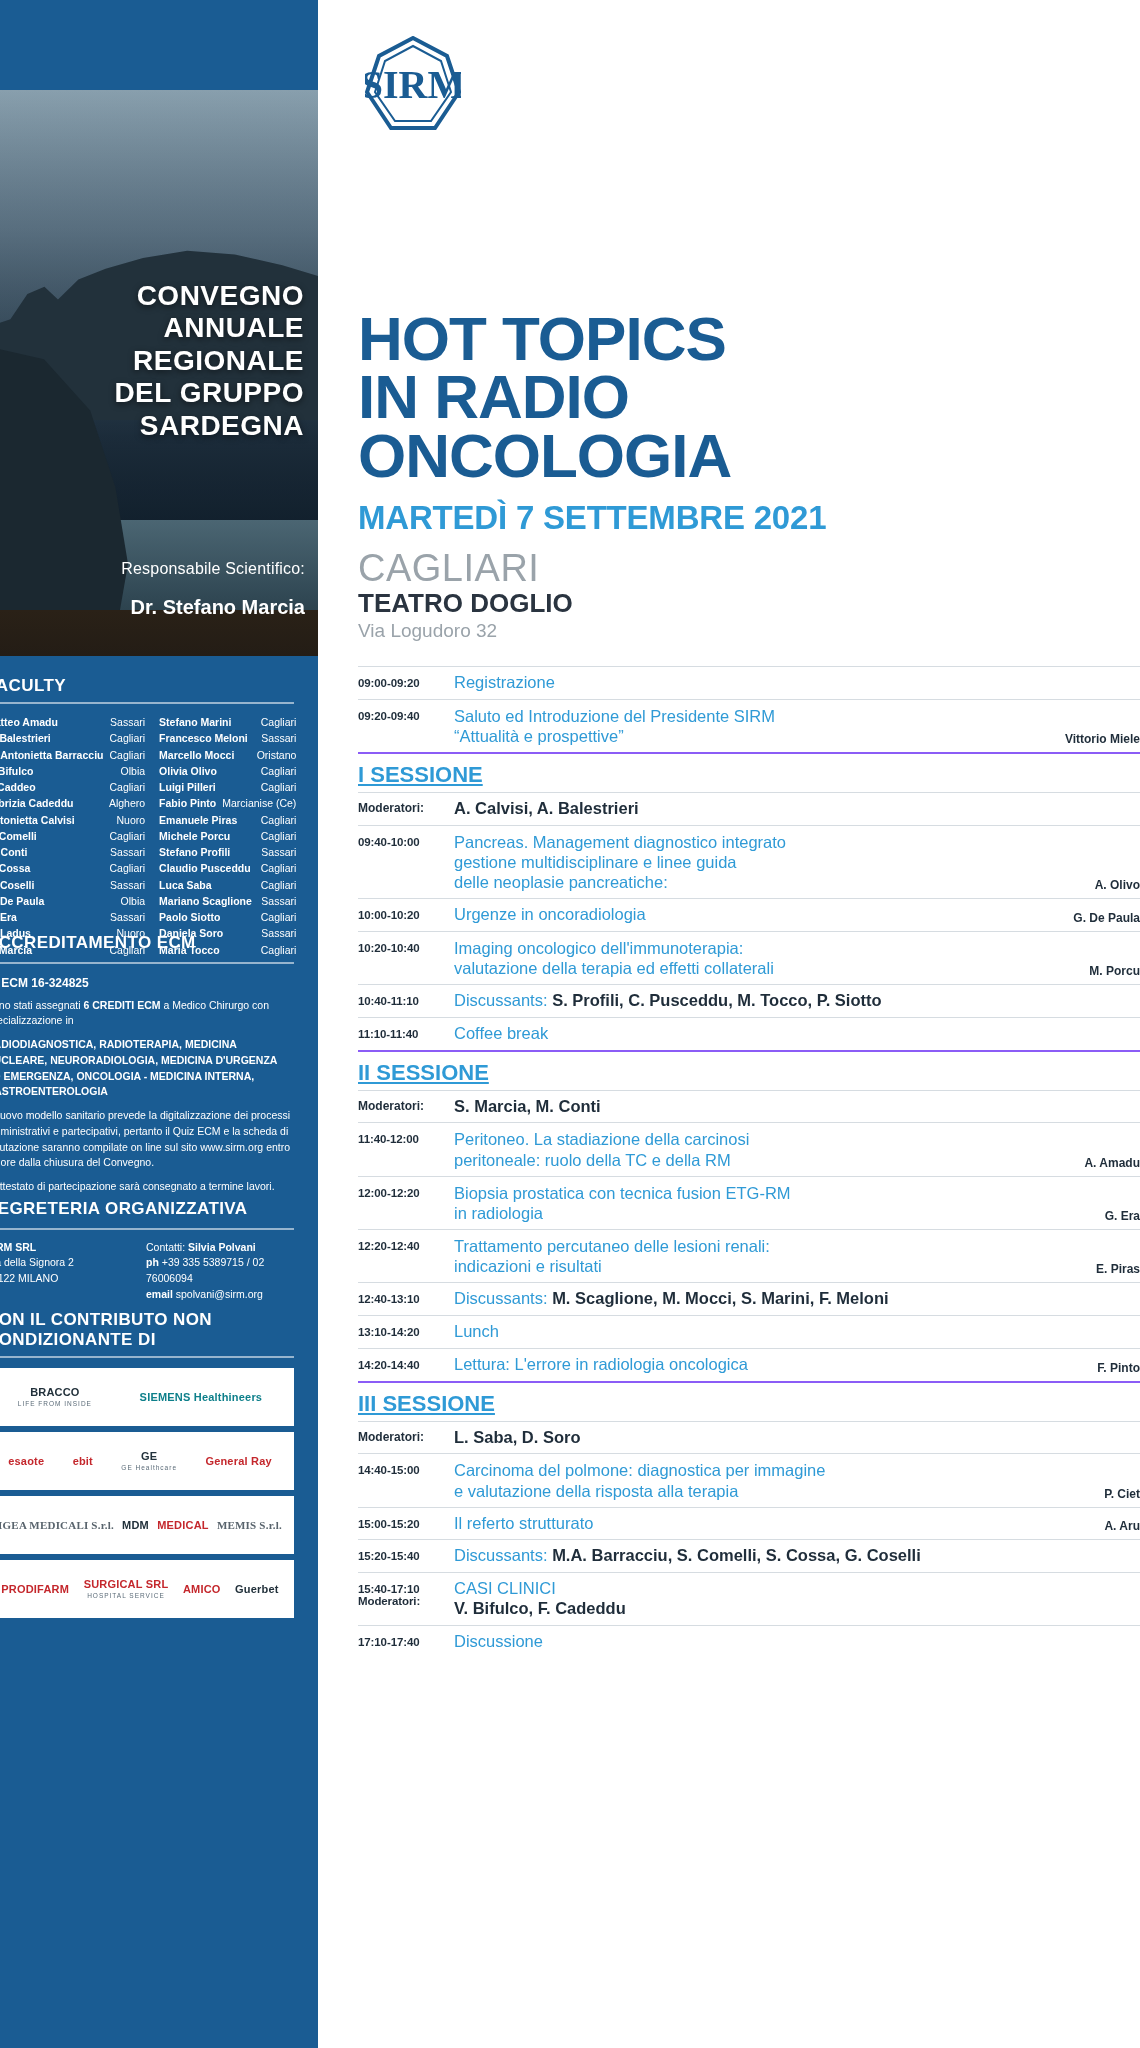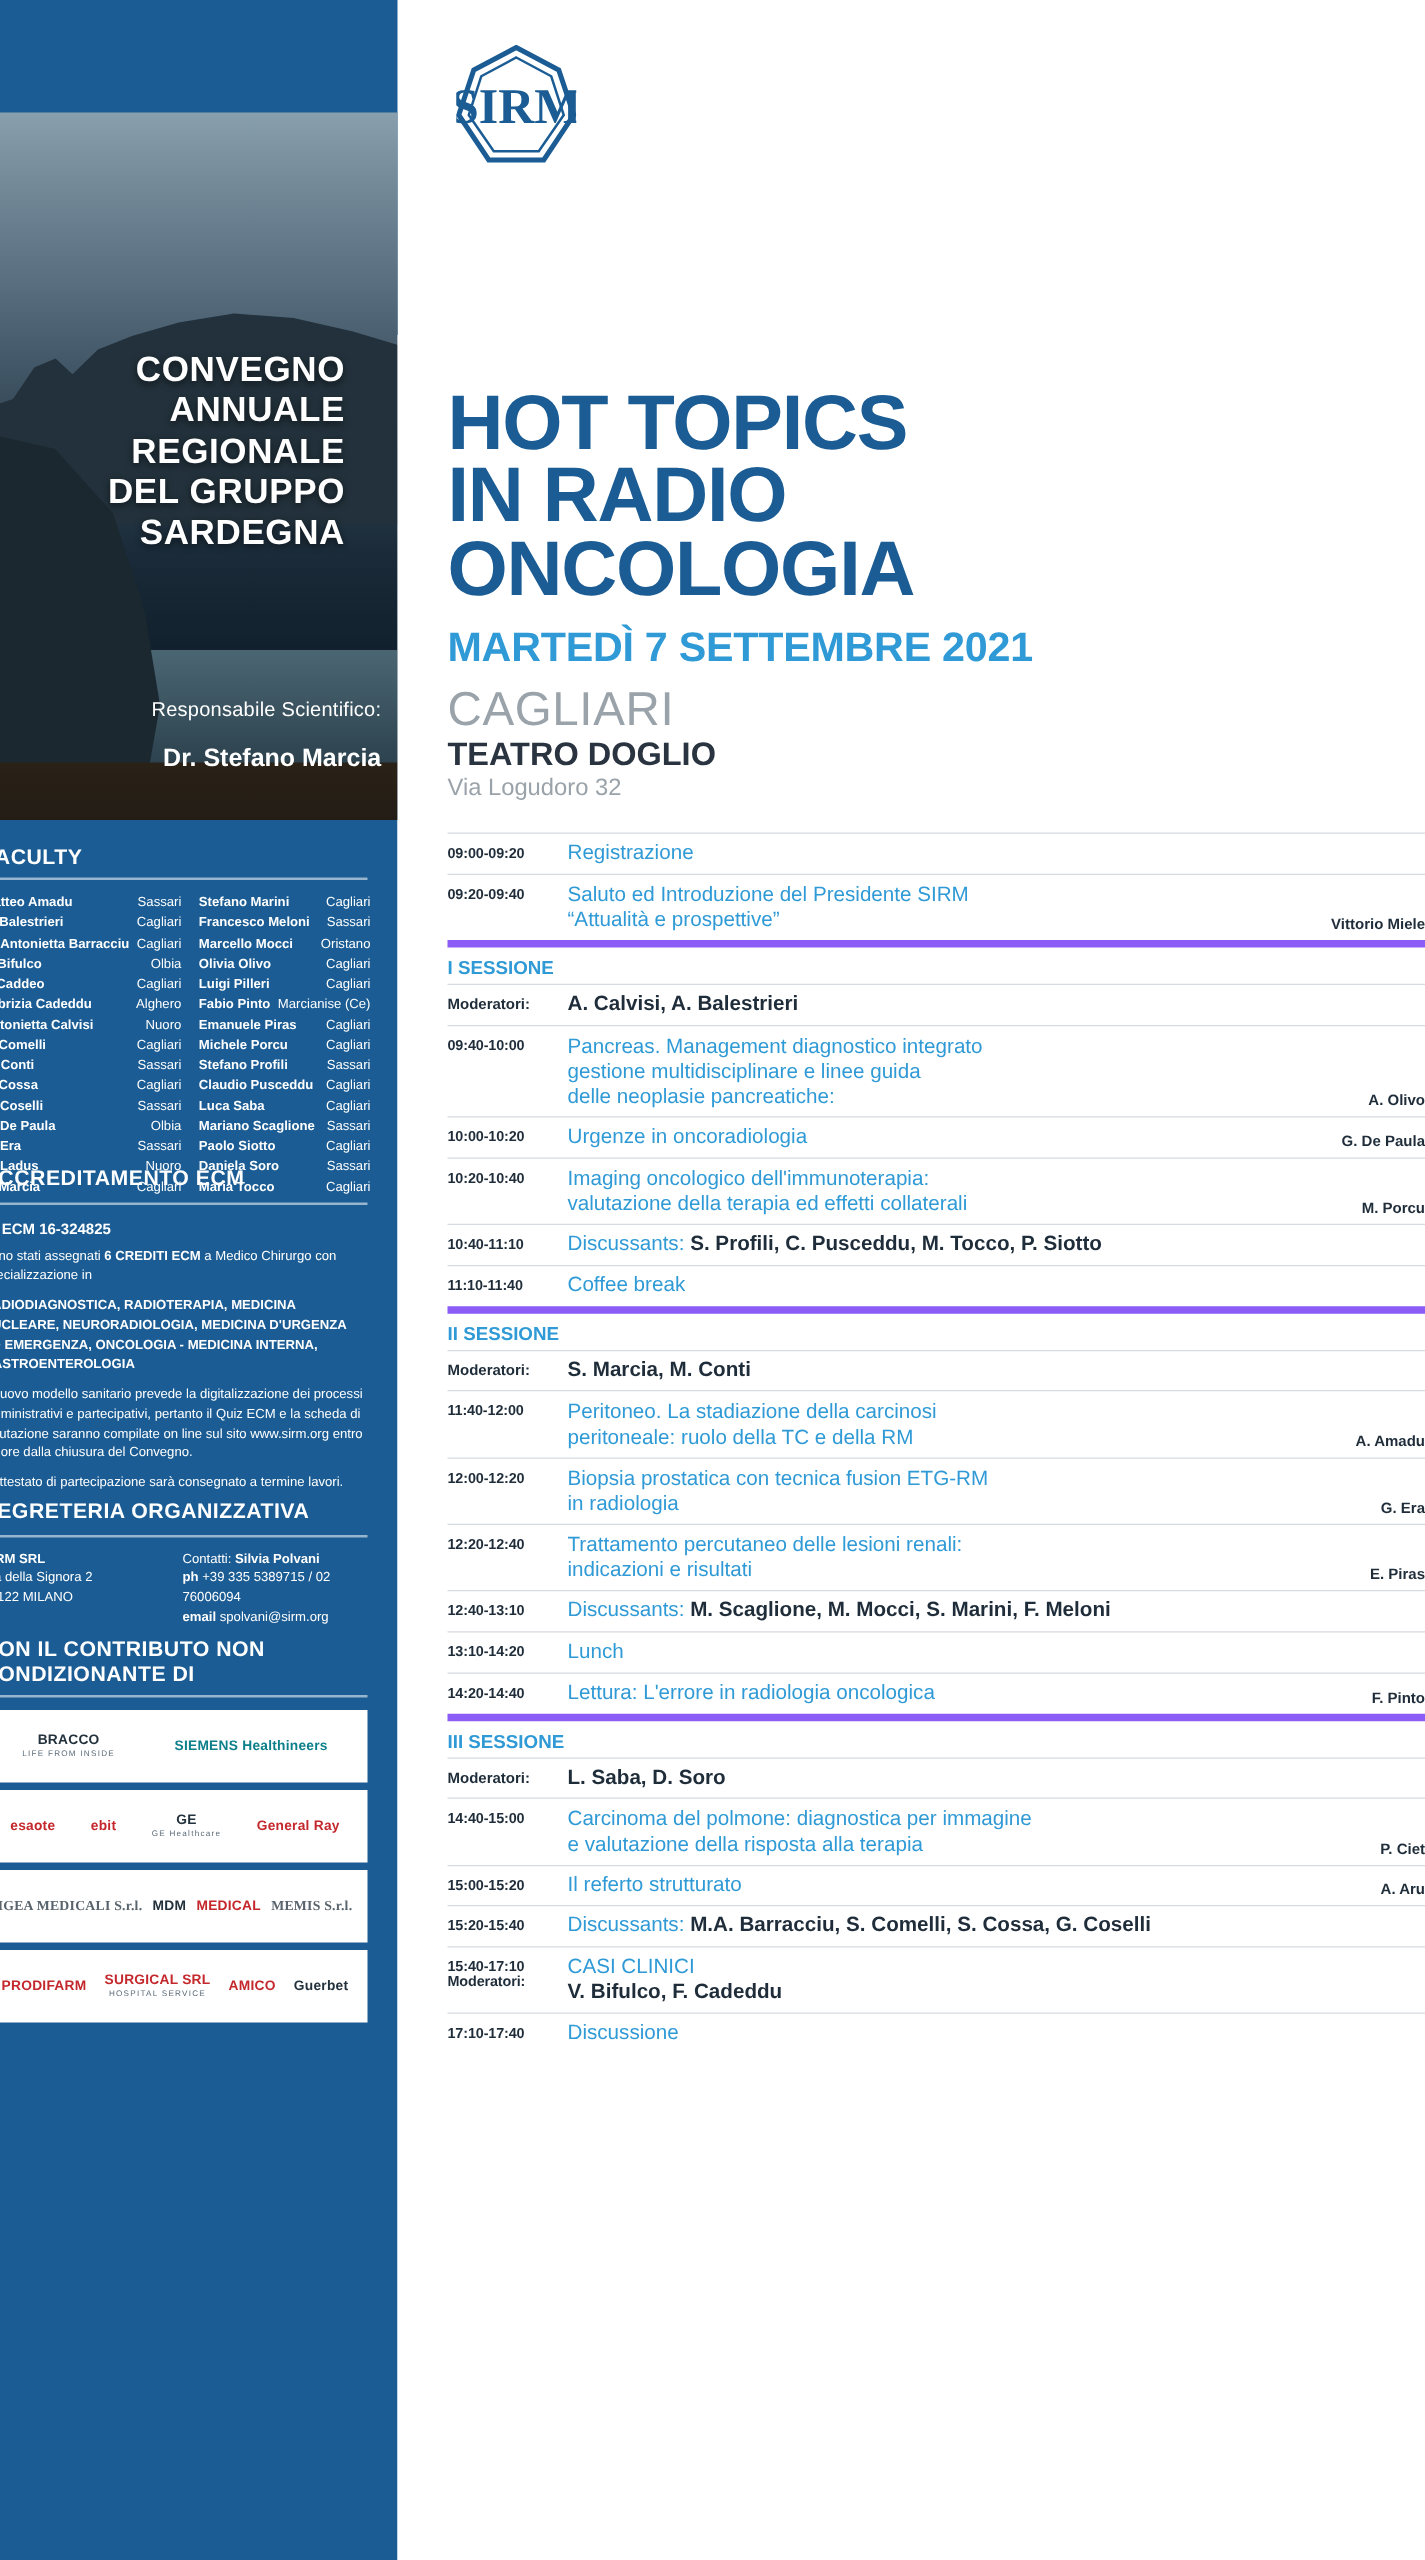--- a/index.html
+++ b/index.html
@@ -39,21 +39,21 @@
     position:absolute; left:0; top:430px; width:318px; height:140px;
     background:linear-gradient(to bottom,#55727f,#37505c 55%,#22333d);
     opacity:.85;
   }
   #hero-foreground{
     position:absolute; left:0; top:520px; width:318px; height:140px;
     background:linear-gradient(to bottom,#2a2117,#161412);
   }
   #hero-overlay-title{
     position:absolute; left:0; top:280px; width:318px;
-    text-align:right; padding-right:42px;
+    text-align:right; padding-right:14px;
     color:#fff; font-weight:bold; font-size:28px; line-height:1.16;
     letter-spacing:.5px;
     text-shadow:0 2px 6px rgba(0,0,0,.55);
   }
   #responsabile-block{
     position:absolute; left:0; top:560px; width:318px;
     text-align:right; padding-right:13px; color:#fff;
   }
   #responsabile-label{ font-size:16px; letter-spacing:.2px; }
   #responsabile-name{ font-size:20px; font-weight:bold; margin-top:18px; }
@@ -135,22 +135,22 @@
   }
   .prog-body{ flex:1; color:#2f9ad6; line-height:1.2; }
   .prog-body.dark{ color:#1f2d3a; font-weight:bold; }
   .prog-body .disc-lead{ color:#2f9ad6; font-weight:normal; }
   .prog-body .disc-names{ color:#1f2d3a; font-weight:bold; }
   .prog-speaker{
     color:#1f2d3a; font-weight:bold; font-size:12px; text-align:right;
     white-space:nowrap; padding-left:10px; align-self:flex-end;
   }
   .session-head{
-    color:#2f9ad6; font-weight:bold; font-size:15px;
-    border-top:6px solid #8b5cf6; padding:8px 0 4px 0; margin:0;
+    color:#2f9ad6; font-weight:bold; font-size:22px;
+    border-top:2px solid #8b5cf6; padding:8px 0 4px 0; margin:0;text-decoration:underline;
   }
   .prog-row.tall .prog-body{ line-height:1.22; }
 </style>
 </head>
 <body>
 
 <div id="left-column">
 
   <div id="hero-photo">
     <div id="hero-ridge"></div>

